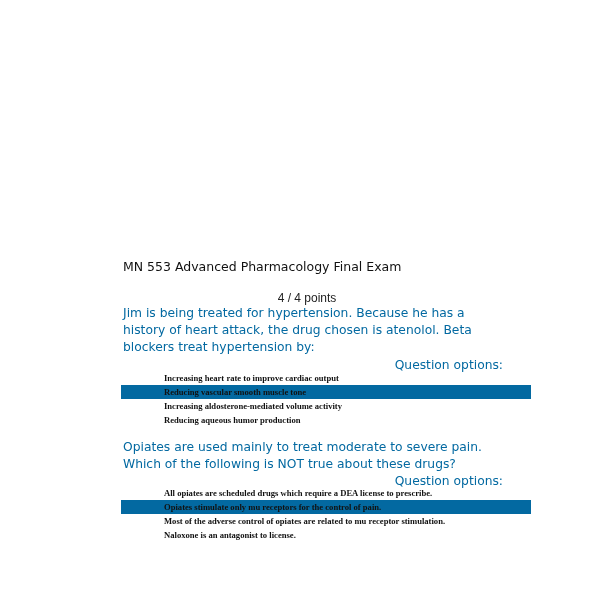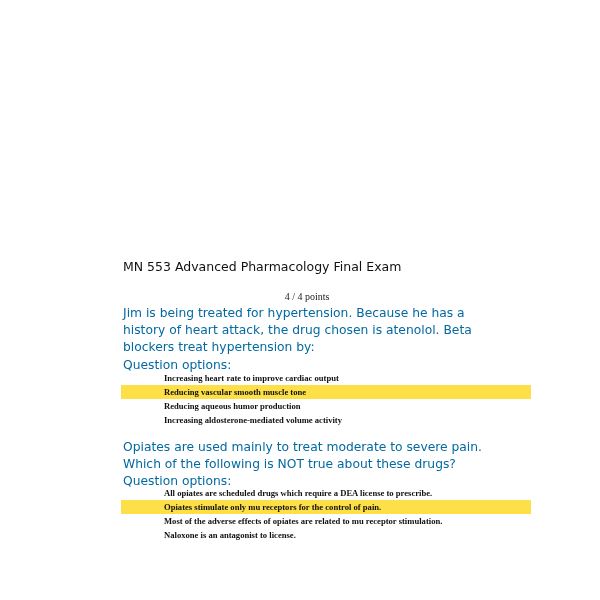--- a/index.html
+++ b/index.html
@@ -29,88 +29,89 @@
     font-size: 12.5px;
     color: #111111;
     white-space: nowrap;
   }
   .points {
     position: absolute;
     left: 0;
     width: 600px;
     top: 251px;
     text-align: center;
-    font-family: Liberation Serif, serif;
-    font-size: 10px;
+    font-family: Liberation Sans, sans-serif;
+    font-size: 12px;
     color: #222222;
     padding-left: 14px;
     box-sizing: border-box;
   }
   .question {
     position: absolute;
     left: 123px;
     width: 380px;
     font-family: "DejaVu Sans", sans-serif;
     font-size: 12.3px;
     line-height: 17.2px;
     color: #0369a1;
   }
   .q1 { top: 265px; }
   .q2 { top: 399px; }
   .q-text {
     margin: 0;
   }
   .q-options-label {
     margin: 0;
+    text-align: right;
   }
   .options {
     position: absolute;
     left: 121px;
     width: 410px;
     font-weight: bold;
   }
   .opts1 { top: 331px; }
   .opts2 { top: 446px; }
   .option {
     height: 14px;
     line-height: 14px;
     padding-left: 43px;
     font-family: "Liberation Serif", serif;
     font-size: 8.6px;
     color: #111111;
     white-space: nowrap;
   }
   .option.selected {
-    background: #fde047;
+    background: #0369a1;
   }
 </style>
 </head>
 <body>
 
 <div class="page">
 
   <div class="title">MN 553 Advanced Pharmacology Final Exam</div>
 
   <div class="points">4 / 4 points</div>
 
   <div class="question q1">
     <p class="q-text">Jim is being treated for hypertension. Because he has a history of heart attack, the drug chosen is atenolol. Beta blockers treat hypertension by:</p>
     <p class="q-options-label">Question options:</p>
   </div>
   <div class="options opts1">
     <div class="option">Increasing heart rate to improve cardiac output</div>
     <div class="option selected">Reducing vascular smooth muscle tone</div>
+    <div class="option">Increasing aldosterone-mediated volume activity</div>
     <div class="option">Reducing aqueous humor production</div>
-    <div class="option">Increasing aldosterone-mediated volume activity</div>
   </div>
 
   <div class="question q2">
     <p class="q-text">Opiates are used mainly to treat moderate to severe pain. Which of the following is NOT true about these drugs?</p>
     <p class="q-options-label">Question options:</p>
   </div>
   <div class="options opts2">
     <div class="option">All opiates are scheduled drugs which require a DEA license to prescribe.</div>
     <div class="option selected">Opiates stimulate only mu receptors for the control of pain.</div>
-    <div class="option">Most of the adverse effects of opiates are related to mu receptor stimulation.</div>
+    <div class="option">Most of the adverse control of opiates are related to mu receptor stimulation.</div>
     <div class="option">Naloxone is an antagonist to license.</div>
   </div>
 
 </div>
 
 </body></html>

